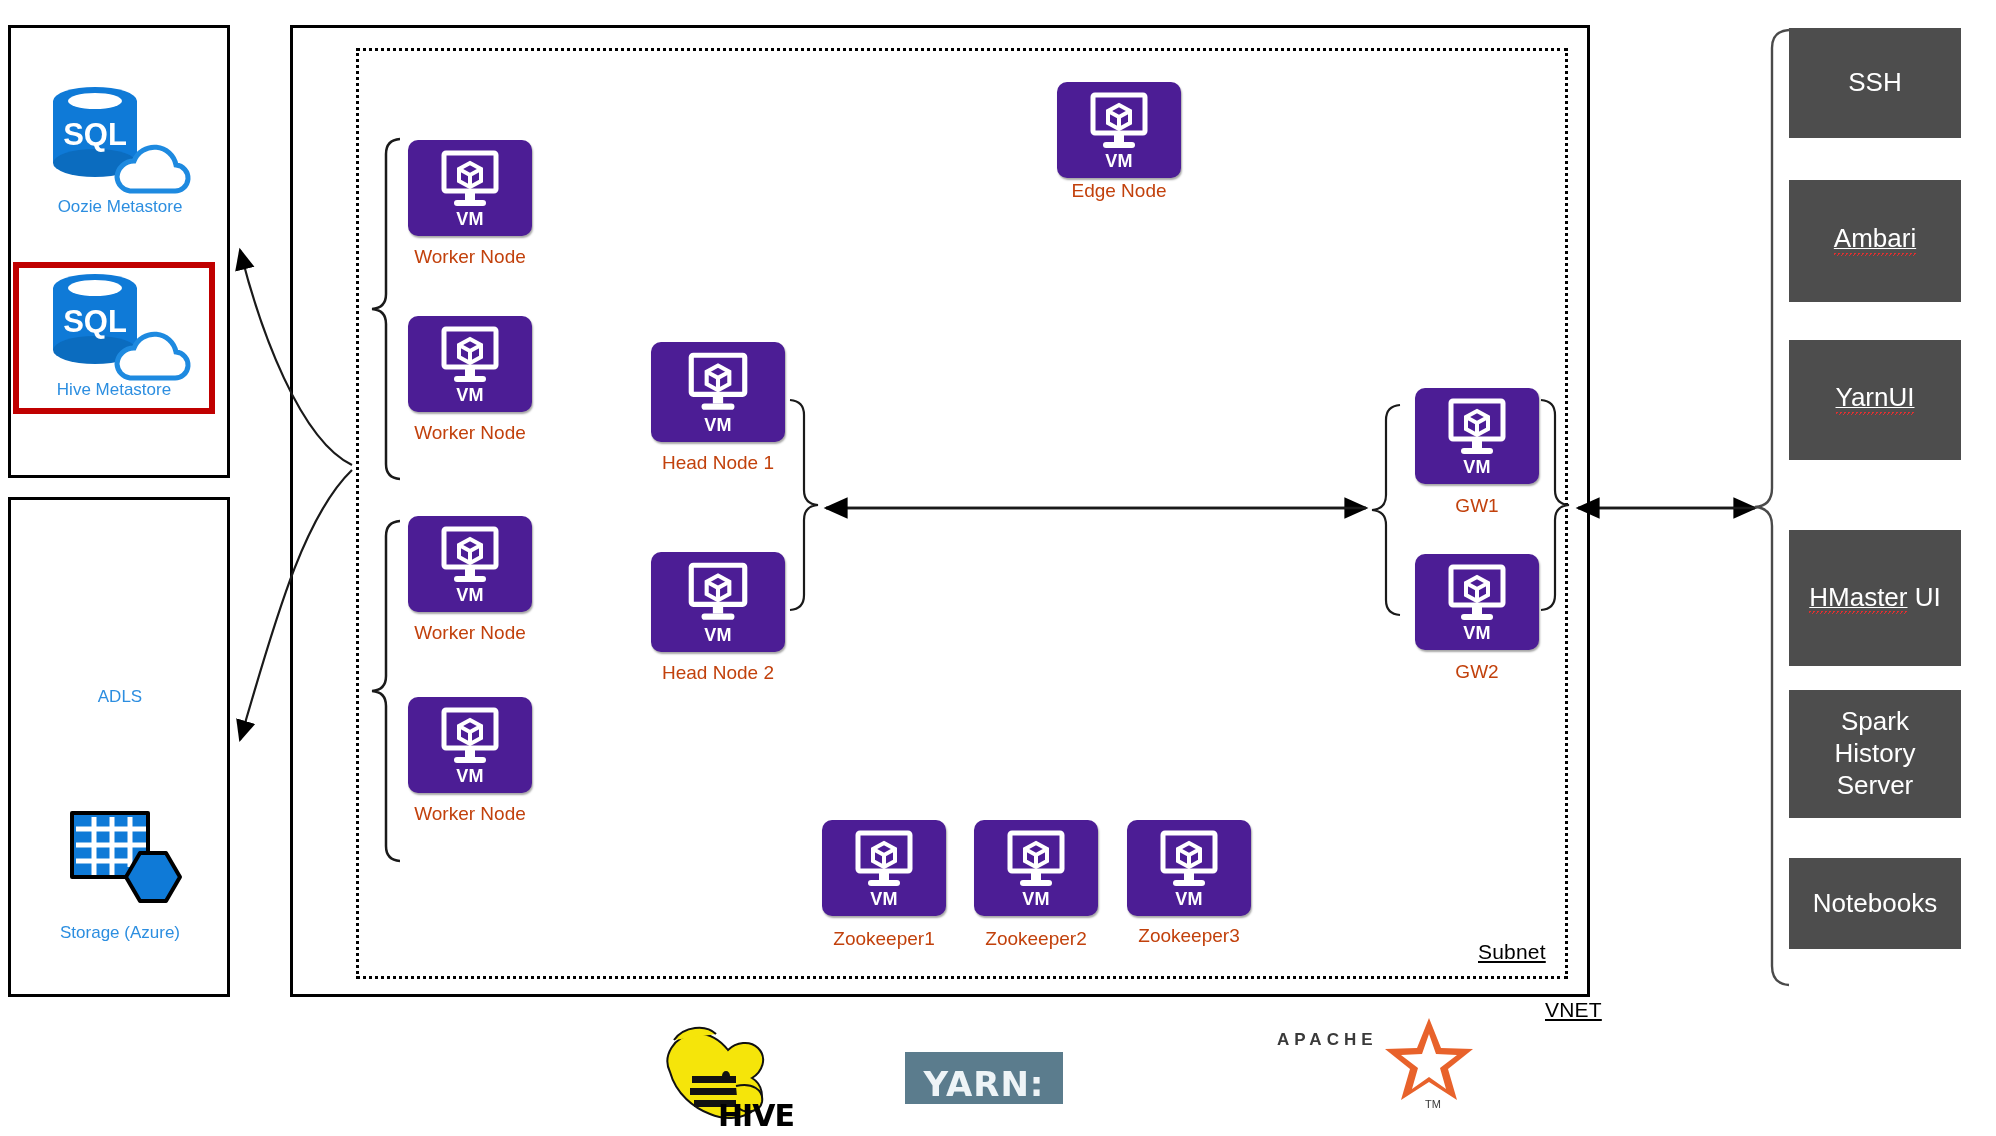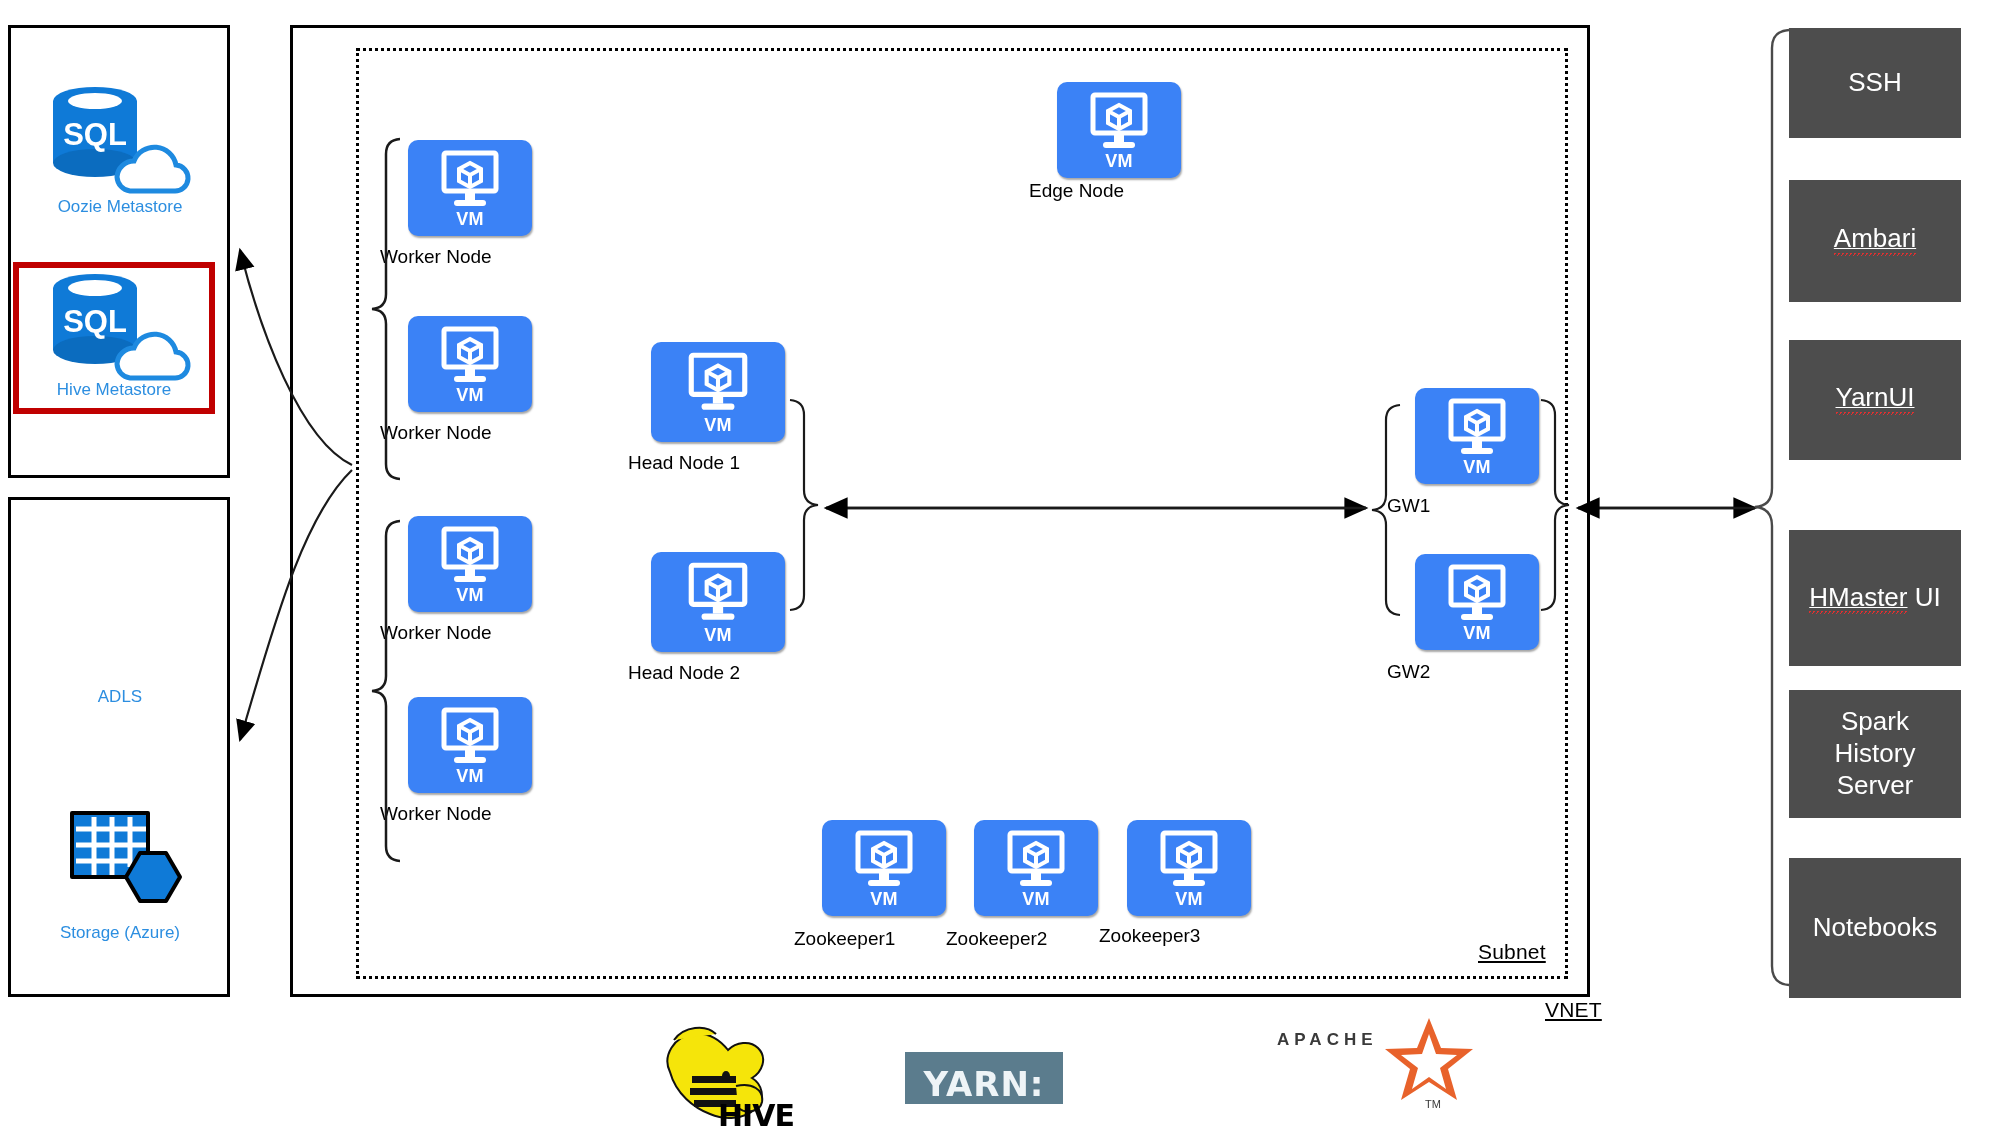--- a/index.html
+++ b/index.html
@@ -8,26 +8,26 @@
   .abs{position:absolute;}
 
   
   .panel{position:absolute;border:3px solid #000;background:#fff;box-sizing:border-box;}
   .vnet-box{position:absolute;border:3px solid #000;background:#fff;box-sizing:border-box;}
   .subnet-box{position:absolute;border:3px dotted #000;background:transparent;box-sizing:border-box;}
   .zone-label{position:absolute;font-size:21px;color:#000;text-decoration:underline;
               letter-spacing:.2px;white-space:nowrap;}
 
   
-  .vm{position:absolute;width:124px;height:96px;border-radius:10px;background:#3b82f6;
+  .vm{position:absolute;width:124px;height:96px;border-radius:10px;background:#4c1d95;
       box-shadow:1px 2px 2px rgba(0,0,0,.35);box-sizing:border-box;}
   .vm svg{position:absolute;left:50%;top:9px;transform:translateX(-50%);}
   .vm .vmtxt{position:absolute;left:0;right:0;bottom:6px;text-align:center;color:#fff;
              font-size:18px;font-weight:bold;letter-spacing:.3px;}
-  .node-label{position:absolute;color:#000000;font-size:19px;white-space:nowrap;}
+  .node-label{position:absolute;color:#c2410c;font-size:19px;white-space:nowrap;text-align:center;}
 
   
   .sql-wrap{position:absolute;width:150px;height:110px;}
   .asset-label{position:absolute;color:#2c8ee0;font-size:17px;white-space:nowrap;text-align:center;}
   .redbox{position:absolute;border:6px solid #c00000;box-sizing:border-box;background:#fff;}
 
   
   .gray{position:absolute;background:#4d4d4d;color:#fff;display:flex;align-items:center;
         justify-content:center;text-align:center;font-size:26px;line-height:1.22;
         box-sizing:border-box;padding:4px 8px;}
@@ -375,21 +375,21 @@
   <span class="u sq">YarnUI</span>
 </div>
 <div class="gray" style="left:1789px;top:530px;width:172px;height:136px;">
   <span style="white-space:nowrap;">
     <span class="u sq">HMaster</span><span> UI</span>
   </span>
 </div>
 <div class="gray" style="left:1789px;top:690px;width:172px;height:128px;">
   <span>Spark History Server</span>
 </div>
-<div class="gray" style="left:1789px;top:858px;width:172px;height:140px;">
+<div class="gray" style="left:1789px;top:858px;width:172px;height:91px;">
   <span>Notebooks</span>
 </div>
 
 <div class="logo" style="left:640px;top:1020px;">
   <svg width="180" height="116" viewBox="0 0 180 116">
     <path d="M30 52 C22 36 34 16 54 14 C70 12 80 20 88 30 C96 22 110 20 118 28
              C128 38 122 52 112 58 C122 64 126 78 116 88 C104 100 84 100 70 94
              C54 88 36 74 30 52 Z" fill="#f5e50a" stroke="#111" stroke-width="2"></path>
     <path d="M52 56 h44 v7 h-44 z M50 68 h50 v7 h-50 z M54 80 h42 v7 h-42 z" fill="#111"></path>
     <ellipse cx="86" cy="56" rx="4" ry="5" fill="#111"></ellipse>

